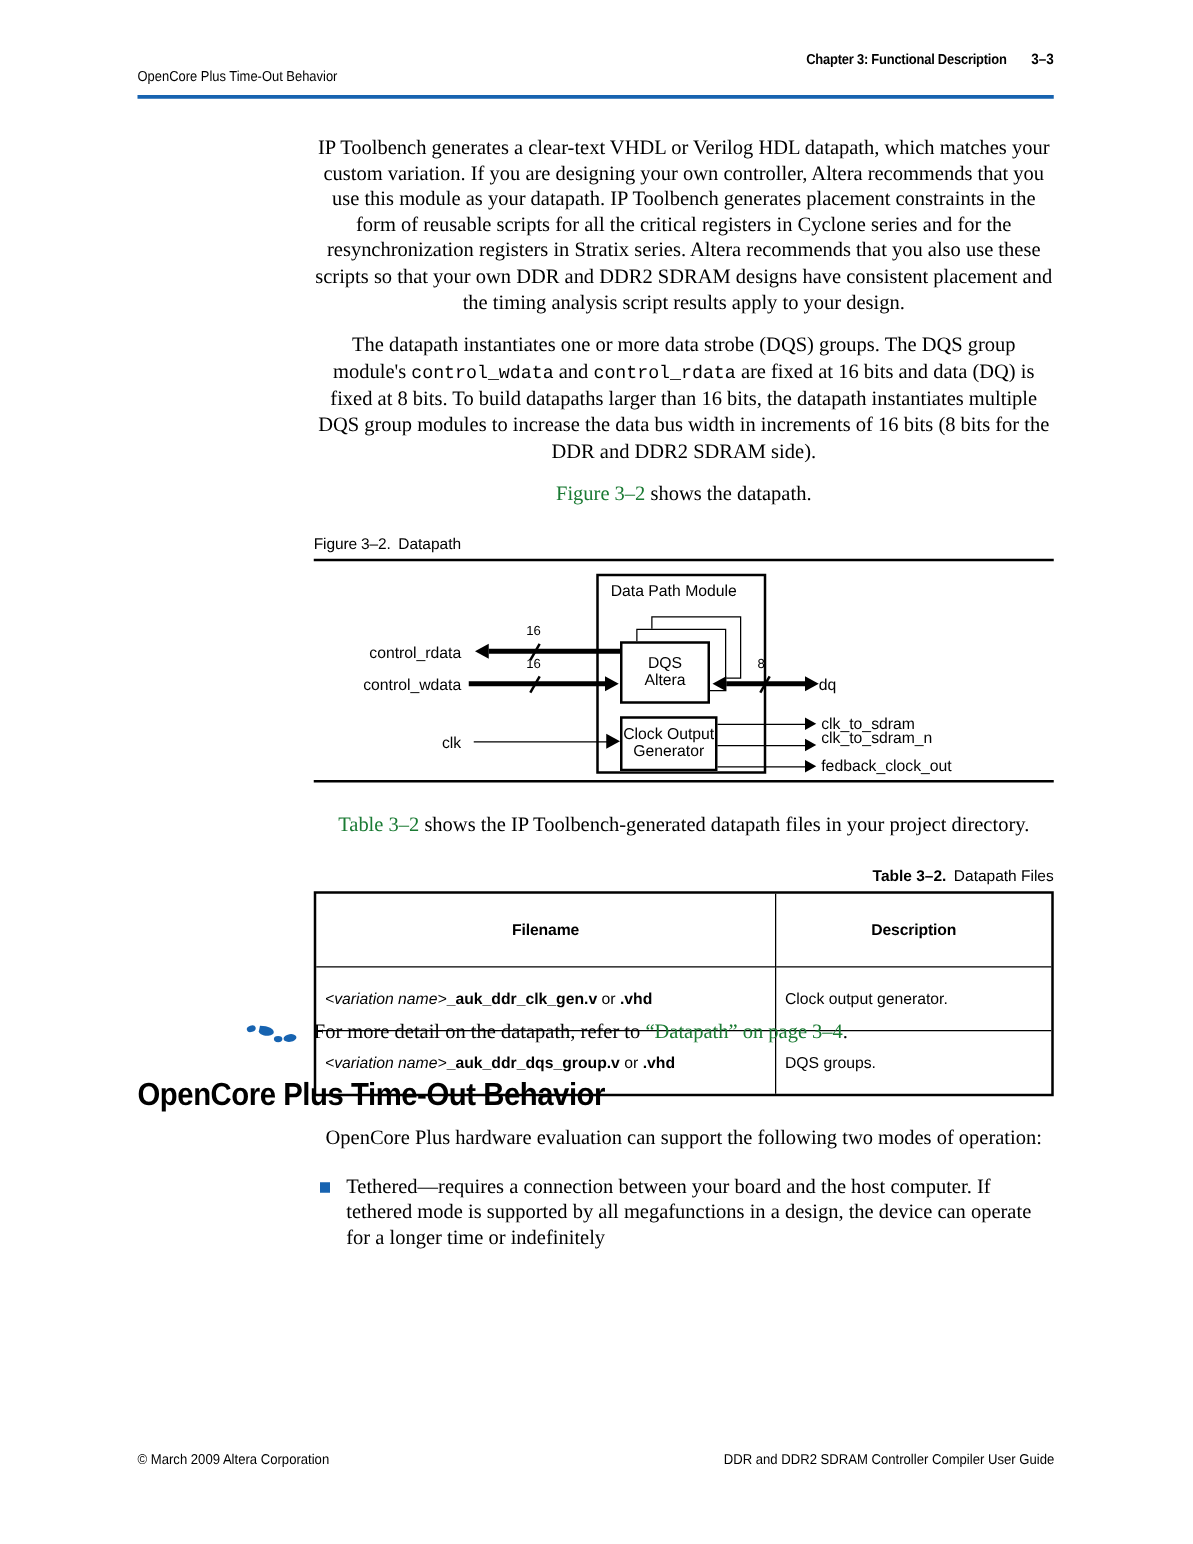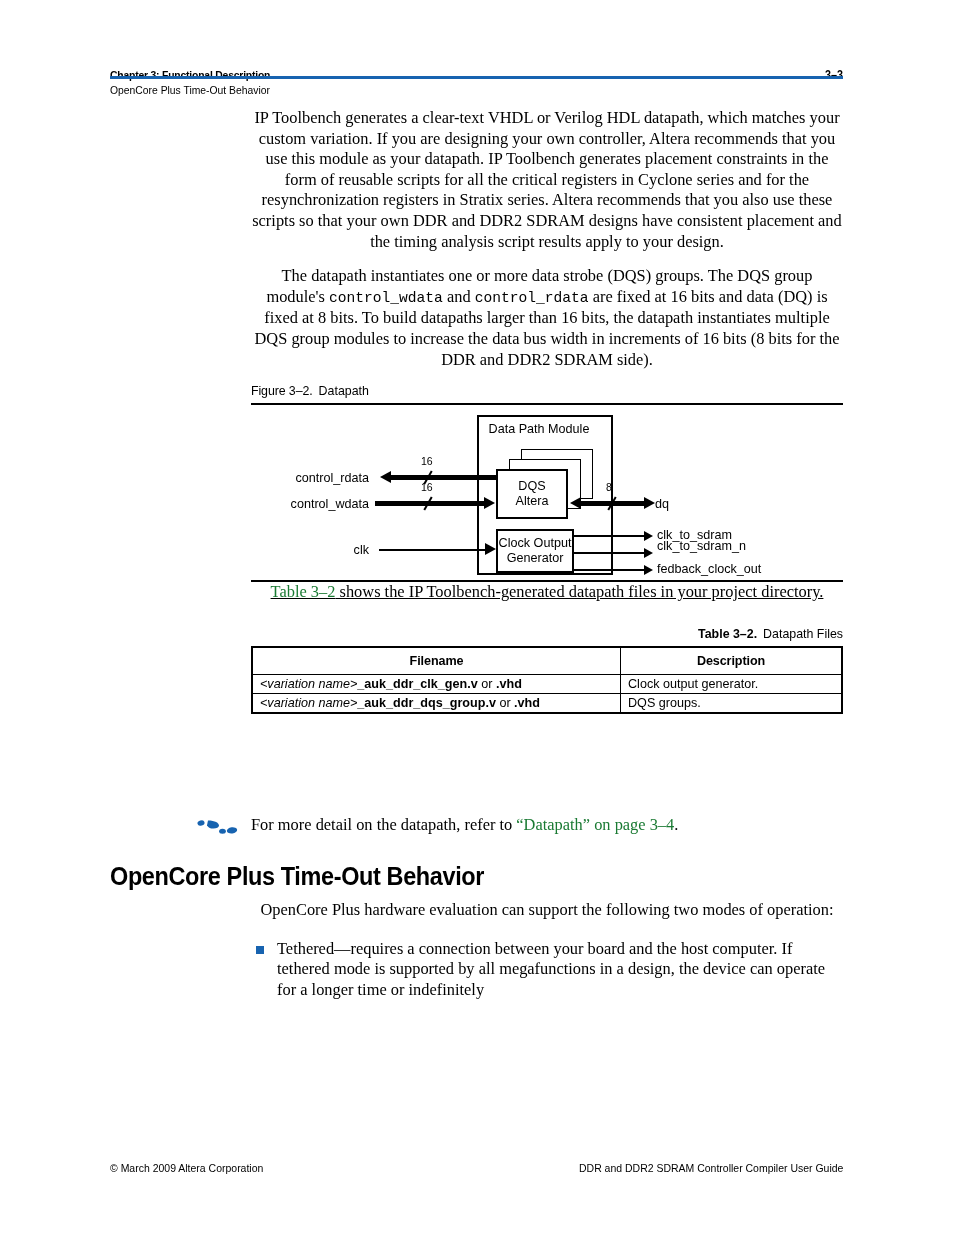--- a/index.html
+++ b/index.html
@@ -9,21 +9,21 @@
     font-family:"Liberation Serif", serif;
     color:#000000;
     position:relative;
     overflow:hidden;
   }
 
   .page { position:absolute; left:0; top:0; width:954px; height:1235px; }
 
   
   .hdr { position:absolute; left:110px; top:40px; width:733px; }
-  .hdr-row { display:flex; justify-content:space-between; align-items:baseline;margin-top:28px; }
+  .hdr-row { display:flex; justify-content:flex-end; align-items:baseline; }
   .hdr-chapter {
     font-family:"Liberation Sans", sans-serif;
     font-weight:bold; font-size:11.5px; letter-spacing:-0.2px;
     transform:scaleX(0.90); transform-origin:left center;
     white-space:nowrap;
   }
   .hdr-page {
     font-family:"Liberation Sans", sans-serif;
     font-weight:bold; font-size:12px;
     transform:scaleX(0.90); transform-origin:right center;
@@ -88,21 +88,21 @@
     font-size:12.4px; white-space:nowrap; margin-bottom:5px;text-align:right;
   }
   .tbl-cap b { font-weight:bold; }
   table.dt {
     border-collapse:collapse; width:592px;
     font-family:"Liberation Sans", sans-serif;
     table-layout:fixed;
   }
   table.dt th, table.dt td {
     border:1px solid #000;
-    padding:0 7px;
+    padding:16px 7px;
     font-size:12.6px;
     vertical-align:middle;
   }
   table.dt th {
     font-weight:bold; text-align:center; height:26px;
     letter-spacing:-0.1px;
   }
   table.dt td { height:18px; }
   .dtwrap { border:2.5px solid #000; width:592px; box-sizing:border-box; }
   .dtwrap table.dt { width:100%; }
@@ -155,20 +155,21 @@
     <div class="hdr-sub">OpenCore Plus Time-Out Behavior</div>
   </div>
   <div class="hdr-rule"></div>
 
   <div class="col" style="top:108px;">
 
     <p class="body">IP Toolbench generates a clear-text VHDL or Verilog HDL datapath, which matches your custom variation. If you are designing your own controller, Altera recommends that you use this module as your datapath. IP Toolbench generates placement constraints in the form of reusable scripts for all the critical registers in Cyclone series and for the resynchronization registers in Stratix series. Altera recommends that you also use these scripts so that your own DDR and DDR2 SDRAM designs have consistent placement and the timing analysis script results apply to your design.</p>
 
     <p class="body"><span>The datapath instantiates one or more data strobe (DQS) groups. The DQS group module's </span><code class="mono">control_wdata</code><span> and </span><code class="mono">control_rdata</code><span> are fixed at 16 bits and data (DQ) is fixed at 8 bits. To build datapaths larger than 16 bits, the datapath instantiates multiple DQS group modules to increase the data bus width in increments of 16 bits (8 bits for the DDR and DDR2 SDRAM side).</span></p>
 
+    <p class="body" style="margin-bottom:22px;"><a class="lnk" href="#" style="text-decoration:none;">Figure 3–2</a><span> shows the datapath.</span></p>
 
     <div>
       <div class="fig-cap"><b>Figure 3–2.</b><span class="t" style="margin-left:6px;">Datapath</span></div>
       <div class="fig-rule-top"></div>
 
       <div class="fig-area">
         <div class="dgm">
 
           <div class="box" style="left:226px; top:10px; width:136px; height:160px;"></div>
           <div class="boxtxt" style="left:226px; top:17px; width:124px;">Data Path Module</div>
@@ -216,21 +217,21 @@
           <div class="ln h" style="left:323px; top:164px; width:72px;"></div>
           <div class="arw rs" style="left:393px; top:159.5px;"></div>
           <div class="lbl" style="left:406px; top:157px;">fedback_clock_out</div>
 
         </div>
       </div>
 
       <div class="fig-rule-bot"></div>
     </div>
 
-    <p class="body" style="margin-bottom:24px;text-decoration:underline;"><a class="lnk" href="#" style="text-decoration:none;">Table 3–2</a><span> shows the IP Toolbench-generated datapath files in your project directory.</span></p>
+    <p class="body" style="margin-top:24px; margin-bottom:24px;"><a class="lnk" href="#" style="text-decoration:none;">Table 3–2</a><span> shows the IP Toolbench-generated datapath files in your project directory.</span></p>
 
     <div>
       <div class="tbl-cap"><b>Table 3–2.</b><span style="margin-left:6px;">Datapath Files</span></div>
       <div class="dtwrap">
         <table class="dt">
           <colgroup>
               <col style="width:62.5%">
               <col style="width:37.5%">
             </colgroup>
           <thead>

